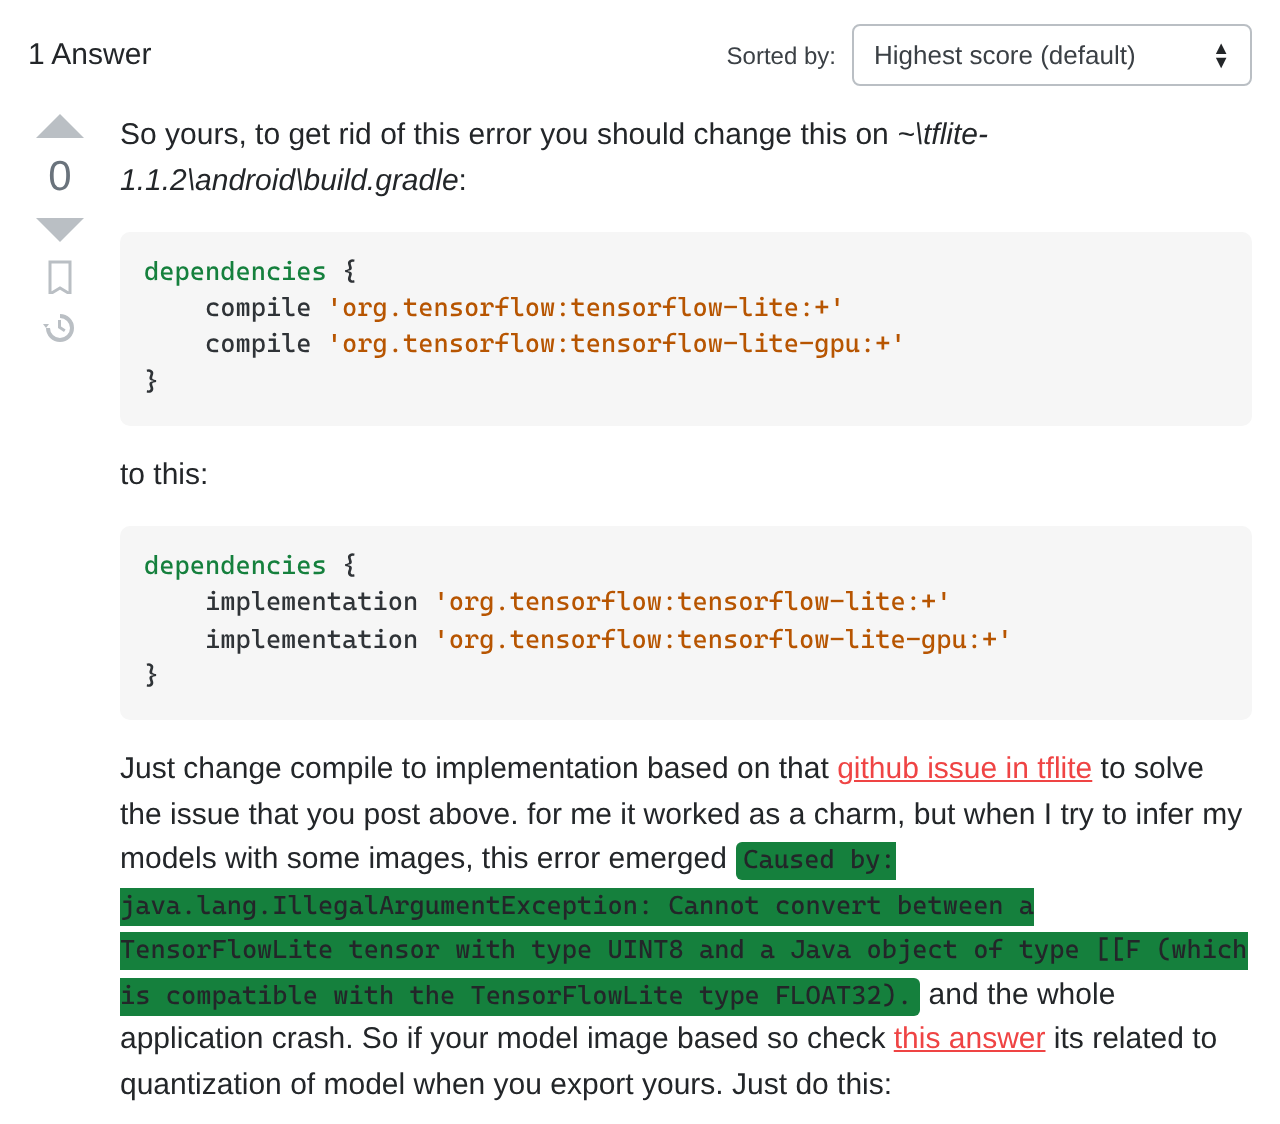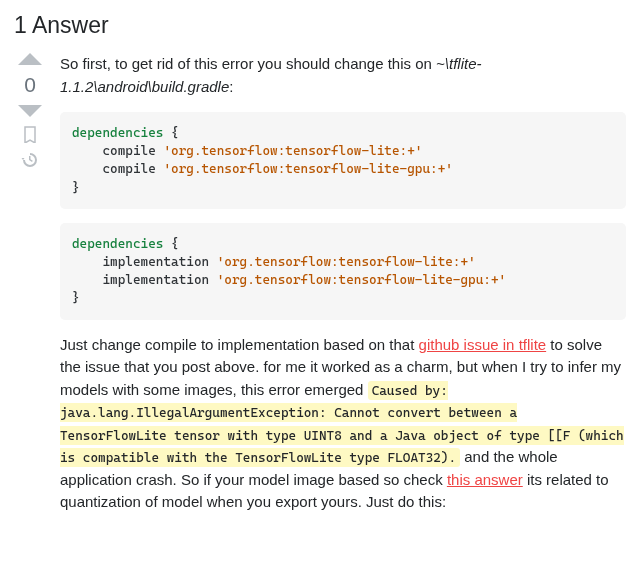--- a/index.html
+++ b/index.html
@@ -1,70 +1,78 @@
 <!DOCTYPE html>
 <html><head>
 <meta charset="utf-8">
 <style>
 * { margin: 0; padding: 0; box-sizing: border-box; }
 body { font-family: -apple-system, BlinkMacSystemFont, "Segoe UI", Arial, sans-serif; font-size: 15px; color: #232629; background: #fff; width: 640px; }
 .container { padding: 12px 14px; }
 .header-row { display: flex; justify-content: space-between; align-items: center; margin-bottom: 14px; }
-.answer-count { font-size: 23px; font-weight: 400; color: #232629; }
+.answer-count { font-size: 15px; font-weight: 400; color: #232629; }
 .sort-group { display: flex; align-items: center; gap: 8px; font-size: 12px; color: #3b4045; }
 .sort-select { position: relative; border: 1px solid #babfc4; border-radius: 4px; padding: 7px 28px 7px 10px; font-size: 13px; background: #fff; min-width: 200px; cursor: pointer; }
 .sort-arrows { position: absolute; right: 10px; top: 50%; transform: translateY(-50%); font-size: 9px; line-height: 7px; color: #232629; }
 .main-row { display: flex; gap: 14px; }
 .vote-col { display: flex; flex-direction: column; align-items: center; gap: 8px; width: 32px; flex-shrink: 0; }
 .vote-arrow { width: 0; height: 0; border-left: 12px solid transparent; border-right: 12px solid transparent; cursor: pointer; }
 .vote-up { border-bottom: 12px solid #babfc4; }
 .vote-down { border-top: 12px solid #babfc4; }
 .vote-count { font-size: 21px; color: #6a737c; }
 .vote-icon { width: 18px; height: 18px; fill: #babfc4; cursor: pointer; }
 .content-col { flex: 1; min-width: 0; }
 .prose { font-size: 15px; line-height: 1.5; color: #232629; margin-bottom: 14px; }
 .prose em { font-style: italic; }
 .prose .link { color: #ef4444; text-decoration: underline; cursor: pointer; }
-.inline-code { font-family: ui-monospace, "Cascadia Mono", Menlo, Consolas, monospace; font-size: 13px; background: #fef9c3; padding: 2px 4px; border-radius: 3px; }
+.inline-code { font-family: ui-monospace, "Cascadia Mono", Menlo, Consolas, monospace; font-size: 13px; background: #15803d; padding: 2px 4px; border-radius: 3px; }
 .code-block { background: #f6f6f6; border-radius: 5px; padding: 12px; margin-bottom: 14px; font-family: ui-monospace, "Cascadia Mono", Menlo, Consolas, monospace; font-size: 13px; line-height: 1.4; overflow-x: auto; white-space: pre; color: #2f3337; position: relative; }
 .code-block .kw { color: #15803d; }
 .code-block .str { color: #b75501; margin-top: 20px; }
 </style>
 </head>
 <body>
 
 <div class="container">
   <div class="header-row">
     <div class="answer-count">1 Answer</div>
+    <div class="sort-group">
+      <span>Sorted by:</span>
+      <div class="sort-select">
+        <span>Highest score (default)</span>
+        <span class="sort-arrows">▲<br>▼</span>
+      </div>
+    </div>
   </div>
 
   <div class="main-row">
     <div class="vote-col">
       <div class="vote-arrow vote-up"></div>
       <div class="vote-count">0</div>
       <div class="vote-arrow vote-down"></div>
       <svg class="vote-icon" viewBox="0 0 18 18">
           <path d="M4 2h10v16l-5-3-5 3V2z" fill="none" stroke="#babfc4" stroke-width="1.5"></path>
         </svg>
       <svg class="vote-icon" viewBox="0 0 18 18">
           <path d="M9 2a7 7 0 1 1-7 7h2a5 5 0 1 0 5-5V2zM8 5v4l3 2 .8-1.3L9.5 8.3V5H8z" fill="#babfc4"></path>
           <path d="M2 9l-1.5-2h3L2 9z" fill="#babfc4"></path>
         </svg>
     </div>
 
     <div class="content-col">
       <p class="prose">
-        <span>So first, to get rid of this error you should change this on </span><em>~\tflite-1.1.2\android\build.gradle</em><span>:</span>
+        <span>So yours, to get rid of this error you should change this on </span><em>~\tflite-1.1.2\android\build.gradle</em><span>:</span>
       </p>
 
       <div class="code-block"><span class="kw">dependencies</span><span> {</span>
 <span>    compile </span><span class="str">'org.tensorflow:tensorflow-lite:+'</span>
 <span>    compile </span><span class="str">'org.tensorflow:tensorflow-lite-gpu:+'</span>
 <span>}</span></div>
 
+      <p class="prose">to this:</p>
 
       <div class="code-block"><span class="kw">dependencies</span><span> {</span>
 <span>    implementation </span><span class="str">'org.tensorflow:tensorflow-lite:+'</span>
 <span>    implementation </span><span class="str">'org.tensorflow:tensorflow-lite-gpu:+'</span>
 <span>}</span></div>
 
       <p class="prose">
         <span>Just change compile to implementation based on that </span><span class="link">github issue in tflite</span><span> to solve the issue that you post above. for me it worked as a charm, but when I try to infer my models with some images, this error emerged </span><span class="inline-code">Caused by: java.lang.IllegalArgumentException: Cannot convert between a TensorFlowLite tensor with type UINT8 and a Java object of type [[F (which is compatible with the TensorFlowLite type FLOAT32).</span><span> and the whole application crash. So if your model image based so check </span><span class="link">this answer</span><span> its related to quantization of model when you export yours. Just do this:</span>
       </p>
 

